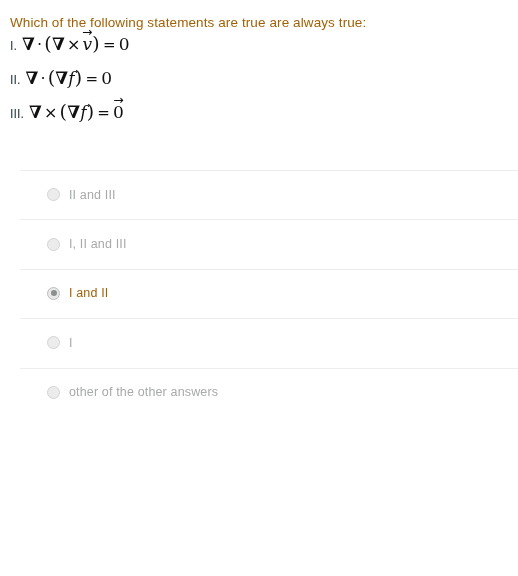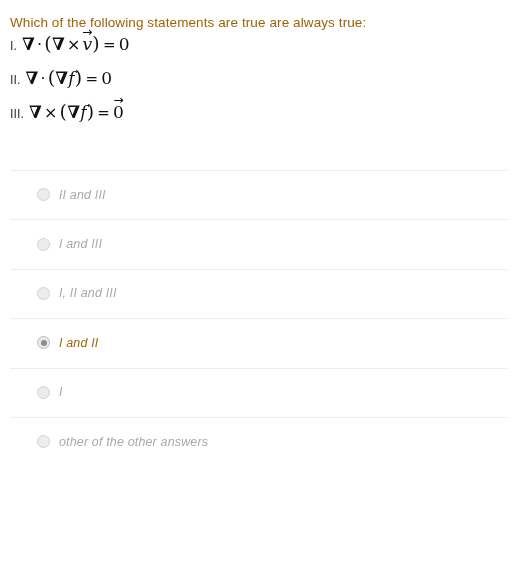--- a/index.html
+++ b/index.html
@@ -93,23 +93,22 @@
     font-size: 0.72em;
     line-height: 1;
     font-family: "DejaVu Sans", sans-serif;
     pointer-events: none;
   }
 
   
   .options {
     position: absolute;
     top: 170px;
-    left: 0;
+    left: 10px;
     width: 449px;
-    font-style: italic;
   }
   .option-row {
     position: relative;
     height: 49.4px;
     display: flex;
     align-items: center;
     padding-left: 37px;
     box-sizing: border-box;
   }
   .option-row::before {
@@ -195,24 +194,20 @@
 
   <div class="options">
 
     <label class="option-row">
       <span class="radio"></span>
       <span class="option-label">II and III</span>
     </label>
 
 
 
-    <label class="option-row">
-      <span class="radio"></span>
-      <span class="option-label">I and III</span>
-    </label>
 
     <label class="option-row">
       <span class="radio"></span>
       <span class="option-label">I, II and III</span>
     </label>
 
     <label class="option-row selected">
       <span class="radio"></span>
       <span class="option-label">I and II</span>
     </label>

